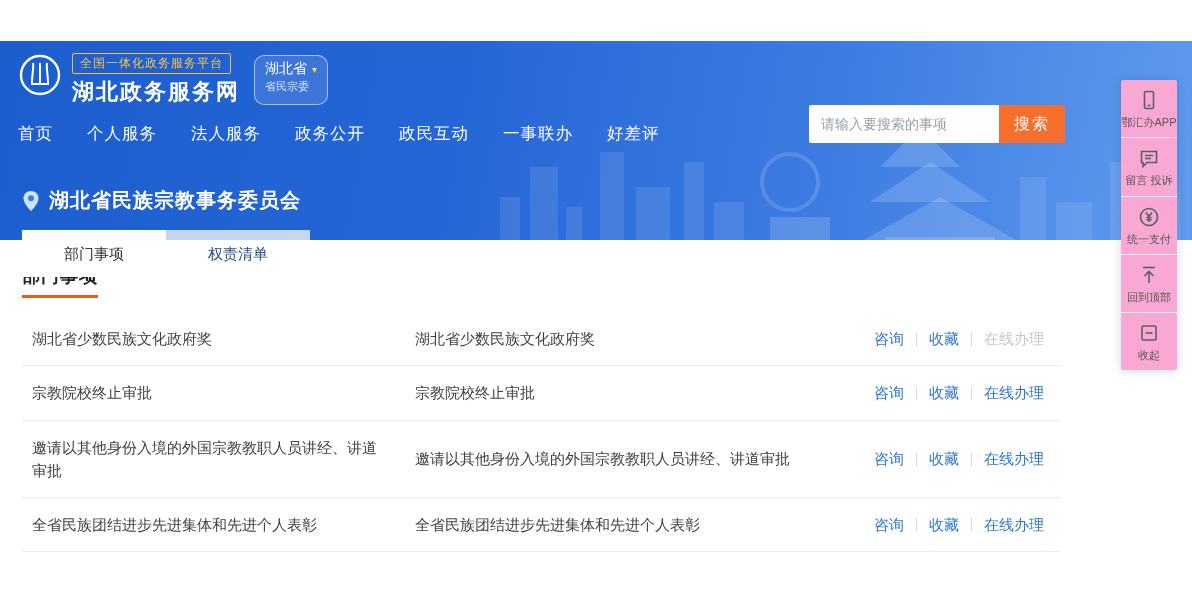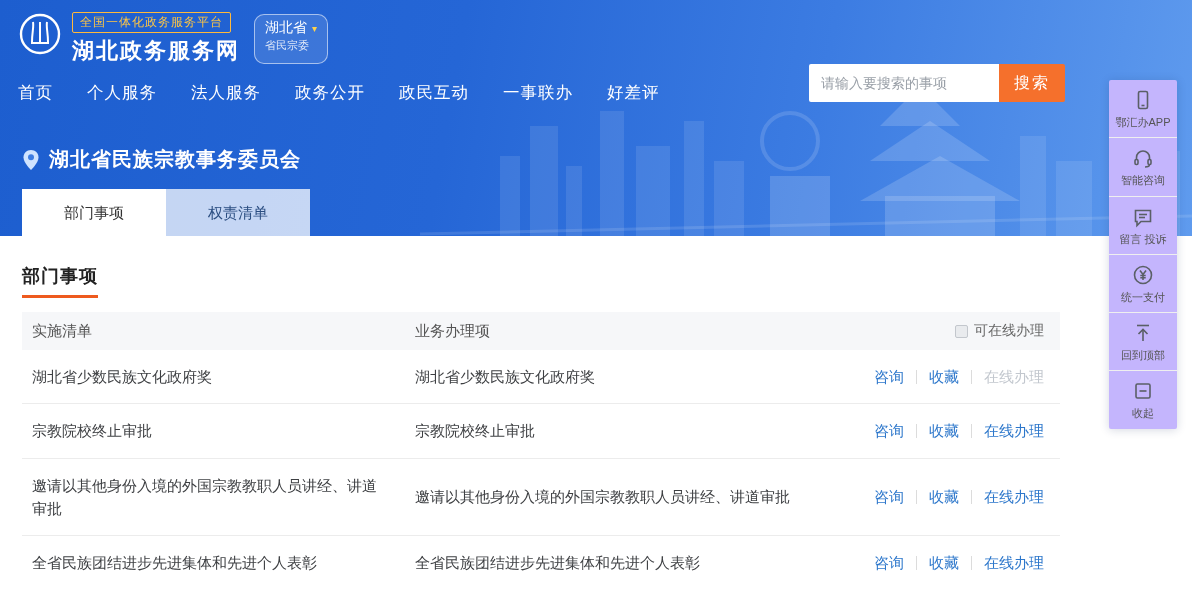--- a/index.html
+++ b/index.html
@@ -2,21 +2,21 @@
 <html><head>
 <meta charset="utf-8">
 <style>
   * { margin:0; padding:0; box-sizing:border-box; }
   html,body { width:1192px; height:589px; overflow:hidden; }
   body { font-family:"Liberation Sans","DejaVu Sans",sans-serif; background:#fff; position:relative; }
   a { text-decoration:none; cursor:pointer; }
 
   
   .hero { position:relative; width:100%; height:236px;
-    background:linear-gradient(100deg,#1d5ecf 0%,#2566d6 38%,#3c7ce2 68%,#5f9bee 100%); overflow:hidden; }
+    background:linear-gradient(100deg,#1d5ecf 0%,#2566d6 38%,#3c7ce2 68%,#5f9bee 100%); overflow:hidden;margin-top:41px; }
   .hero-sky { position:absolute; right:0; bottom:0; width:100%; height:170px; pointer-events:none; }
 
   .top-row { position:relative; display:flex; align-items:flex-start; padding:12px 18px 0 18px; z-index:2; }
   .brand { display:flex; align-items:flex-start; }
   .logo { width:44px; height:44px; margin-right:10px; flex:0 0 auto; }
   .brand-text .badge { display:inline-block; font-size:12px; color:#ffc643; border:1px solid #ffb93c;
     padding:1px 7px; letter-spacing:1px; border-radius:2px; }
   .brand-text .site-name { margin-top:3px; color:#fff; font-size:22px; font-weight:bold; letter-spacing:2px; }
   .region-box { margin-left:14px; margin-top:2px; border:1px solid rgba(255,255,255,.55); background:rgba(255,255,255,.12);
     padding:4px 10px 10px; color:#fff; cursor:pointer; border-radius:10px; }
@@ -62,21 +62,21 @@
   .cb { appearance:none; width:13px; height:13px; border:1px solid #c3c7cd; background:#e9ebee; margin-right:6px;
     border-radius:2px; cursor:pointer; }
   .trow { display:flex; align-items:center; border-bottom:1px solid #ececec; padding:15px 0; font-size:15px; color:#3d3f42;
     line-height:1.55; }
   .trow .cell { padding-right:26px; }
   .act { color:#2d77cb; font-size:15px; }
   .act.disabled { color:#c2c7ce; cursor:default; }
   .sep { display:inline-block; width:1px; height:14px; background:#dcdcdc; margin:0 12px; }
 
   
-  .float-bar { position:absolute; top:80px; right:15px; width:68px; background:#c4b5fd; z-index:10;
+  .float-bar { position:absolute; top:80px; right:15px; width:56px; background:#f9a8d4; z-index:10;
     box-shadow:0 1px 10px rgba(20,40,90,.18); border-radius:2px;margin-left:48px; }
   .fb-item { display:flex; flex-direction:column; align-items:center; padding:9px 3px 8px; border-bottom:1px solid #efefef;
     cursor:pointer; }
   .fb-item:last-child { border-bottom:none; }
   .fb-item .lbl { margin-top:4px; font-size:11px; color:#555; text-align:center; line-height:1.3; white-space:nowrap; }
   .fb-icon { width:22px; height:22px; display:block; }
 </style>
 </head>
 <body>
 
@@ -159,28 +159,20 @@
     <div class="tab">权责清单</div>
   </div>
 </div>
 
 <main class="main">
   <h2 class="section-title">
     <span>部门事项</span>
   </h2>
 
   <div class="table">
-    <div class="thead">
-      <div class="col name">实施清单</div>
-      <div class="col biz">业务办理项</div>
-      <div class="col online">
-        <input type="checkbox" class="cb" style="">
-        <span>可在线办理</span>
-      </div>
-    </div>
 
     <div class="tbody">
 
         <div class="trow">
           <div class="col name cell">湖北省少数民族文化政府奖</div>
           <div class="col biz cell">湖北省少数民族文化政府奖</div>
           <div class="col actions">
             <a class="act">咨询</a>
             <span class="sep"></span>
             <a class="act">收藏</a>
@@ -228,29 +220,20 @@
   </div>
 </main>
 
 <aside class="float-bar">
   <div class="fb-item">
     <svg class="fb-icon" viewBox="0 0 22 22" fill="none" stroke="#5a5f66" stroke-width="1.6">
       <rect x="6.5" y="2.5" width="9" height="17" rx="1.6"></rect>
       <line x1="9.5" y1="16.5" x2="12.5" y2="16.5"></line>
     </svg>
     <span class="lbl">鄂汇办APP</span>
-  </div>
-  <div class="fb-item">
-    <svg class="fb-icon" viewBox="0 0 22 22" fill="none" stroke="#5a5f66" stroke-width="1.6">
-      <path d="M4.5 13 v-2.5 a6.5 6.5 0 0 1 13 0 V13"></path>
-      <rect x="3" y="12.5" width="3" height="5" rx="1.2"></rect>
-      <rect x="16" y="12.5" width="3" height="5" rx="1.2"></rect>
-      <path d="M17.5 17.5 c0 1.8 -2.5 2.5 -4.5 2.5"></path>
-    </svg>
-    <span class="lbl">智能咨询</span>
   </div>
   <div class="fb-item">
     <svg class="fb-icon" viewBox="0 0 22 22" fill="none" stroke="#5a5f66" stroke-width="1.6">
       <path d="M3.5 4.5 h15 v11 h-9.5 l-4 4 v-4 h-1.5 z"></path>
       <line x1="7" y1="8.5" x2="15" y2="8.5"></line>
       <line x1="7" y1="11.5" x2="13" y2="11.5"></line>
     </svg>
     <span class="lbl">留言 投诉</span>
   </div>
   <div class="fb-item">

